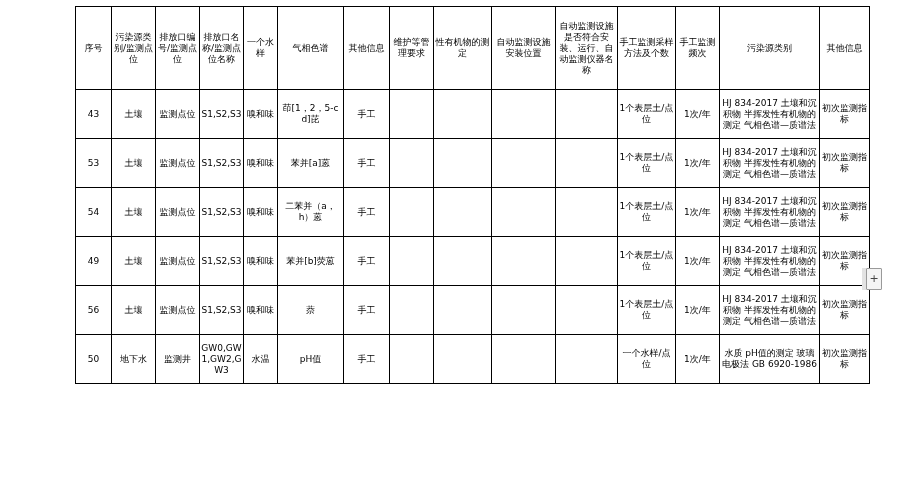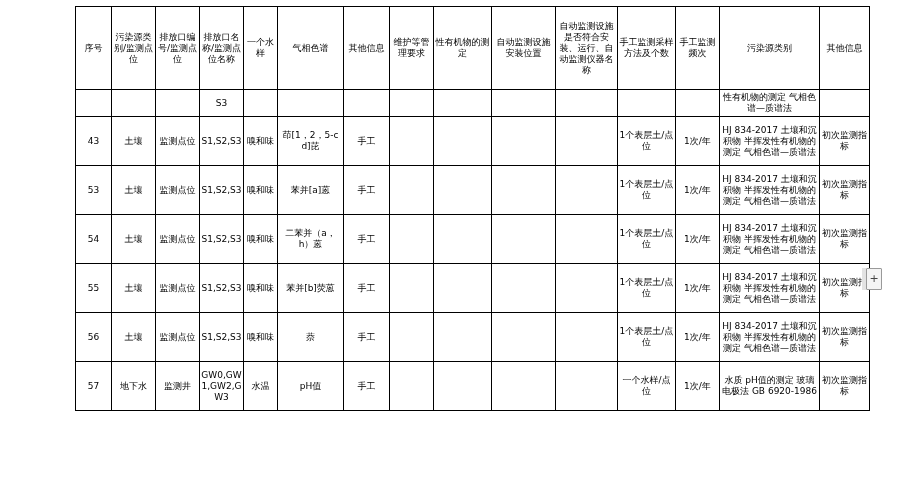--- a/index.html
+++ b/index.html
@@ -165,37 +165,20 @@
           </th>
         <th>
             <span class="hdr-text">污染源类别</span>
           </th>
         <th>
             <span class="hdr-text">其他信息</span>
           </th>
       </tr>
     </thead>
     <tbody>
-      <tr class="row-short">
-        <td></td>
-        <td></td>
-        <td></td>
-        <td>S3</td>
-        <td></td>
-        <td></td>
-        <td></td>
-        <td></td>
-        <td></td>
-        <td></td>
-        <td></td>
-        <td></td>
-        <td></td>
-        <td class="cell-multi">性有机物的测定 气相色谱—质谱法</td>
-        <td></td>
-      </tr>
       <tr class="row-tall">
         <td>43</td>
         <td>土壤</td>
         <td>监测点位</td>
         <td>S1,S2,S3</td>
         <td>嗅和味</td>
         <td>茚[1，2，5-cd]芘</td>
         <td>手工</td>
         <td></td>
         <td></td>
@@ -234,21 +217,21 @@
         <td></td>
         <td></td>
         <td></td>
         <td></td>
         <td>1个表层土/点位</td>
         <td>1次/年</td>
         <td class="cell-multi">HJ 834-2017 土壤和沉积物 半挥发性有机物的测定 气相色谱—质谱法</td>
         <td>初次监测指标</td>
       </tr>
       <tr class="row-tall">
-        <td>55</td>
+        <td>49</td>
         <td>土壤</td>
         <td>监测点位</td>
         <td>S1,S2,S3</td>
         <td>嗅和味</td>
         <td>苯并[b]荧蒽</td>
         <td>手工</td>
         <td></td>
         <td></td>
         <td></td>
         <td></td>
@@ -268,21 +251,21 @@
         <td></td>
         <td></td>
         <td></td>
         <td></td>
         <td>1个表层土/点位</td>
         <td>1次/年</td>
         <td class="cell-multi">HJ 834-2017 土壤和沉积物 半挥发性有机物的测定 气相色谱—质谱法</td>
         <td>初次监测指标</td>
       </tr>
       <tr class="row-tall">
-        <td>57</td>
+        <td>50</td>
         <td>地下水</td>
         <td>监测井</td>
         <td>GW0,GW1,GW2,GW3</td>
         <td>水温</td>
         <td>pH值</td>
         <td>手工</td>
         <td></td>
         <td></td>
         <td></td>
         <td></td>

